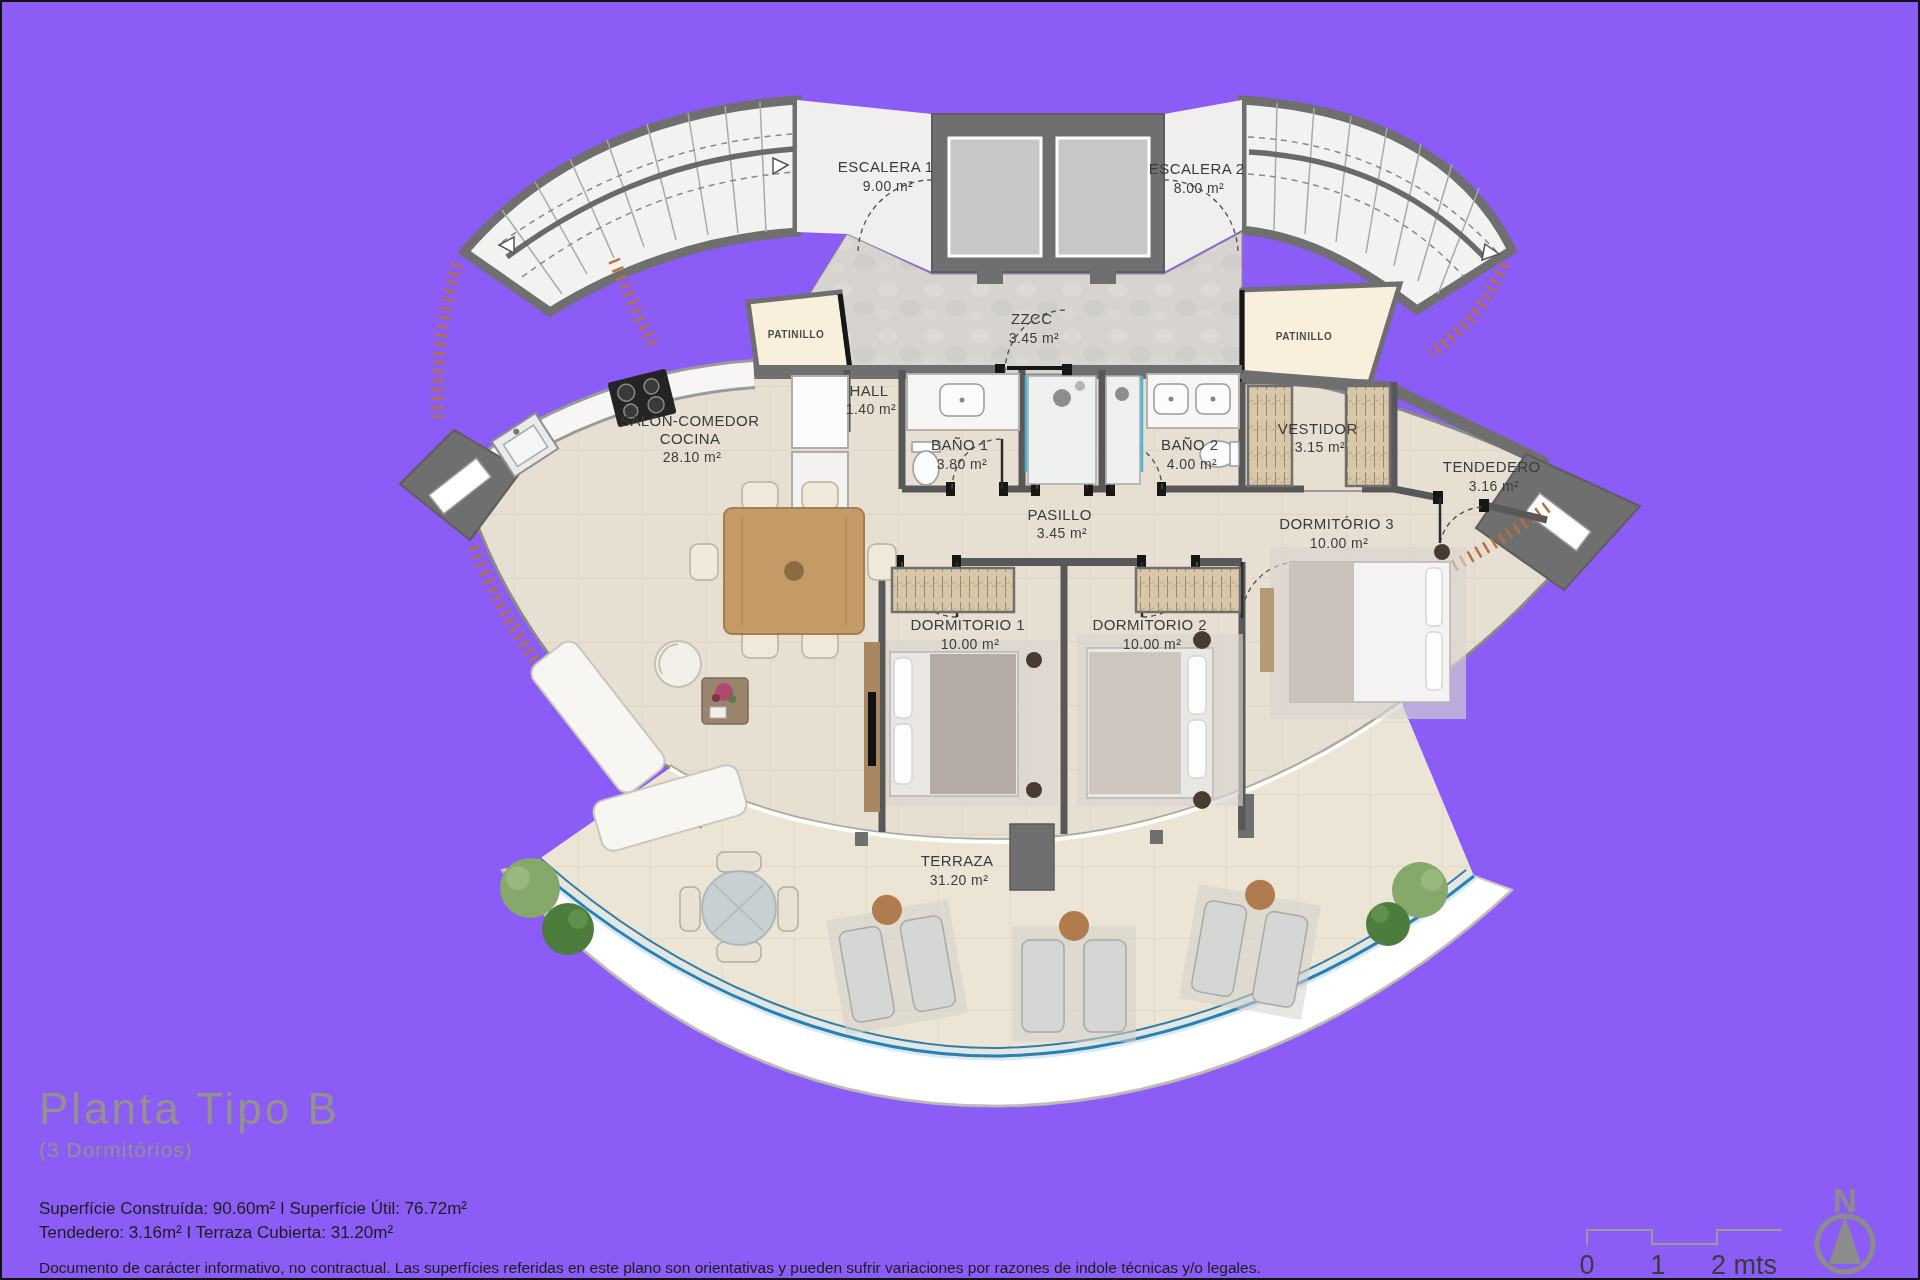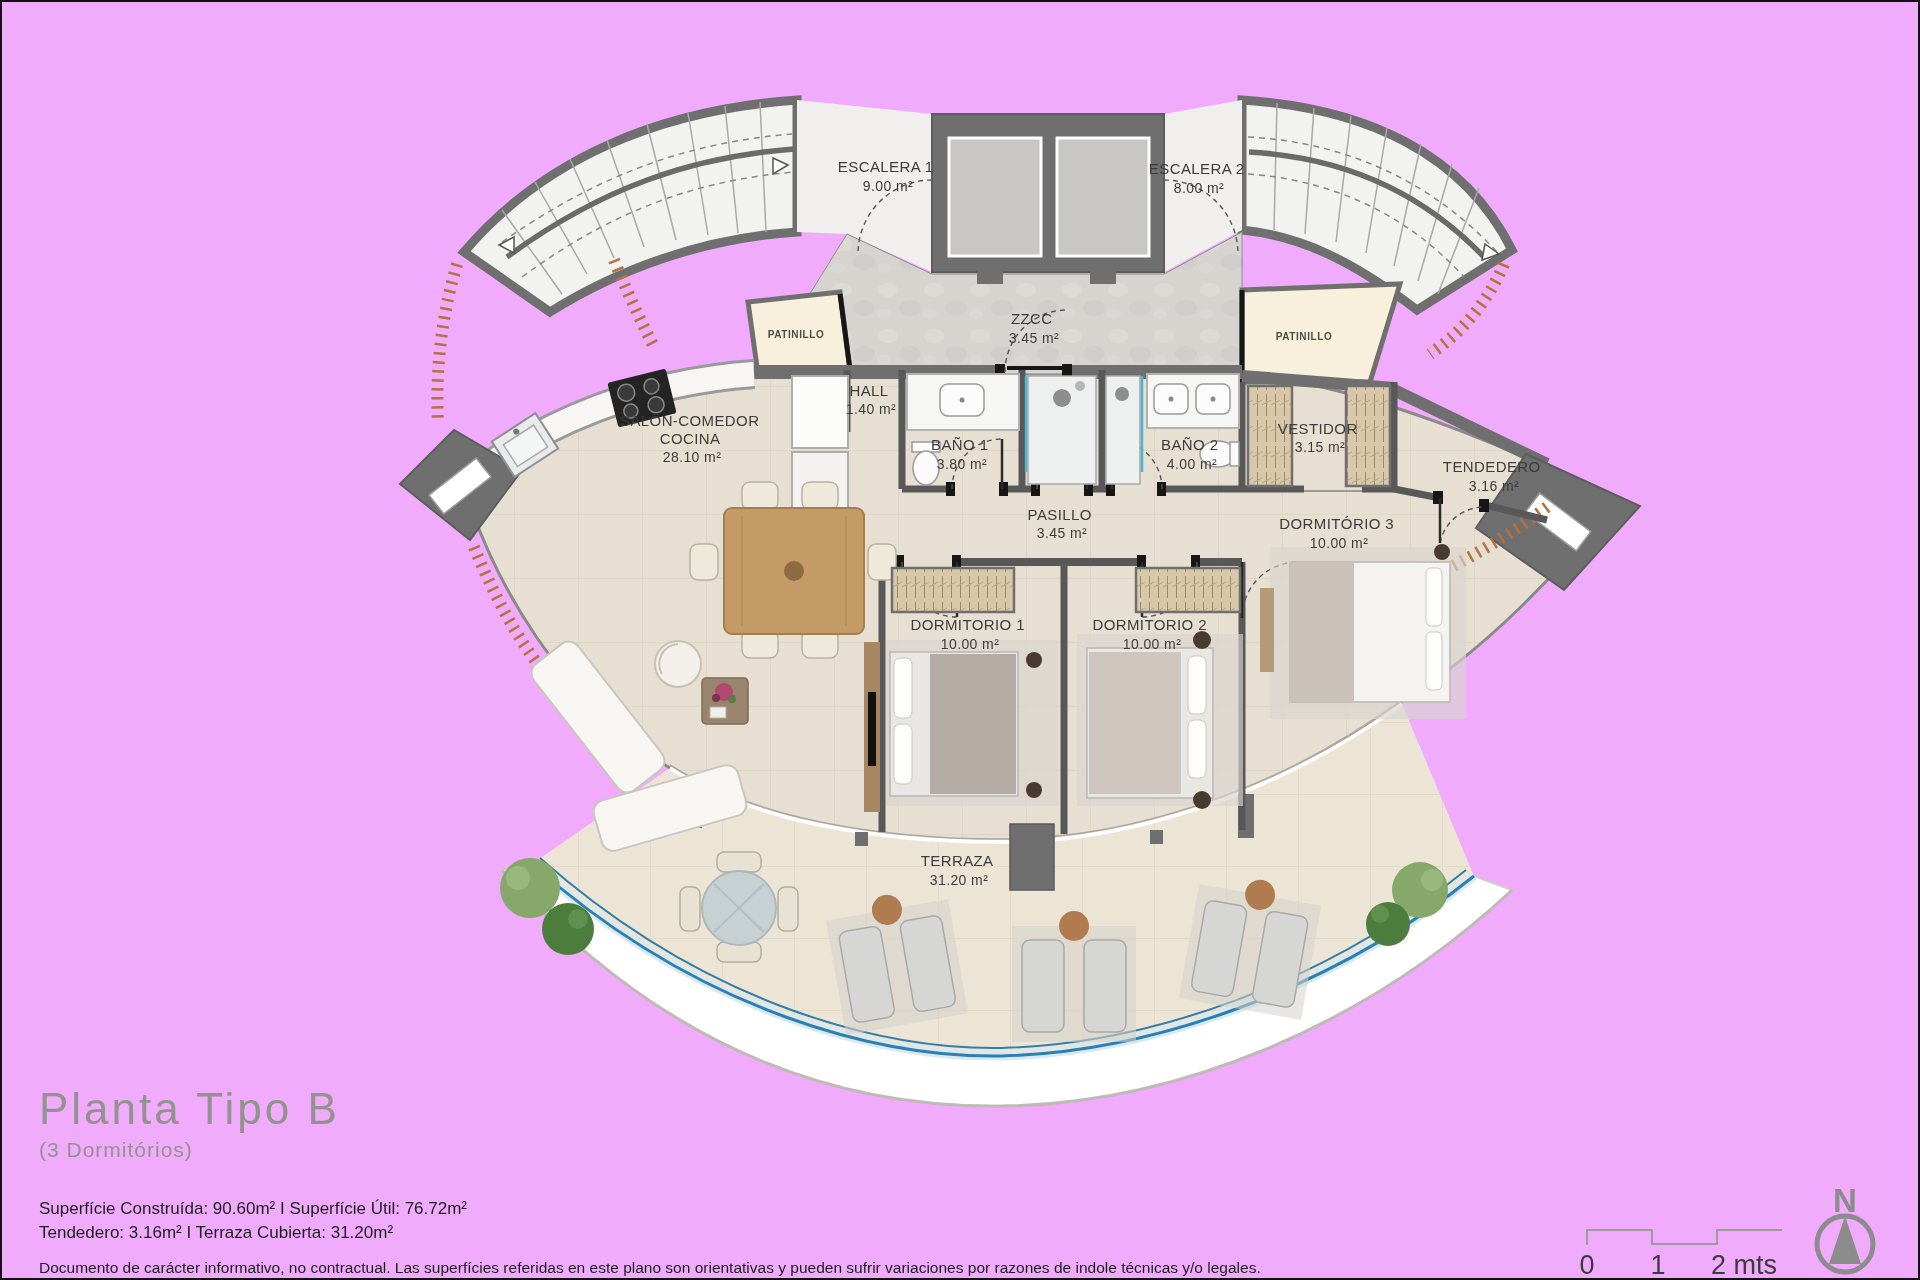--- a/index.html
+++ b/index.html
@@ -1,16 +1,16 @@
 <!DOCTYPE html>
 <html><head>
 <meta charset="utf-8">
 <style>
   html,body{margin:0;padding:0;background:#ffffff;}
-  #page{position:relative;width:1916px;height:1276px;border:2px solid #111;overflow:hidden;background:#f0abfc;}
+  #page{position:relative;width:1916px;height:1276px;border:2px solid #111;overflow:hidden;background:#8b5cf6;}
   svg{display:block;}
   text{font-family:"Liberation Sans",sans-serif;}
   .rl{font-size:15px;fill:#3c3c3c;letter-spacing:.4px;}
   .ar{font-size:14px;}
   .pl{font-size:10px;font-weight:bold;fill:#4f4b45;letter-spacing:.6px;}
   .sc{font-size:27px;fill:#3b3b3b;}
   .ttl{font-size:44px;fill:#94928e;letter-spacing:3px;}
   .sub{font-size:21px;fill:#94928e;letter-spacing:1px;}
   .meta{font-size:17px;fill:#1d1d1d;}
   .disc{font-size:15.5px;fill:#1d1d1d;}

